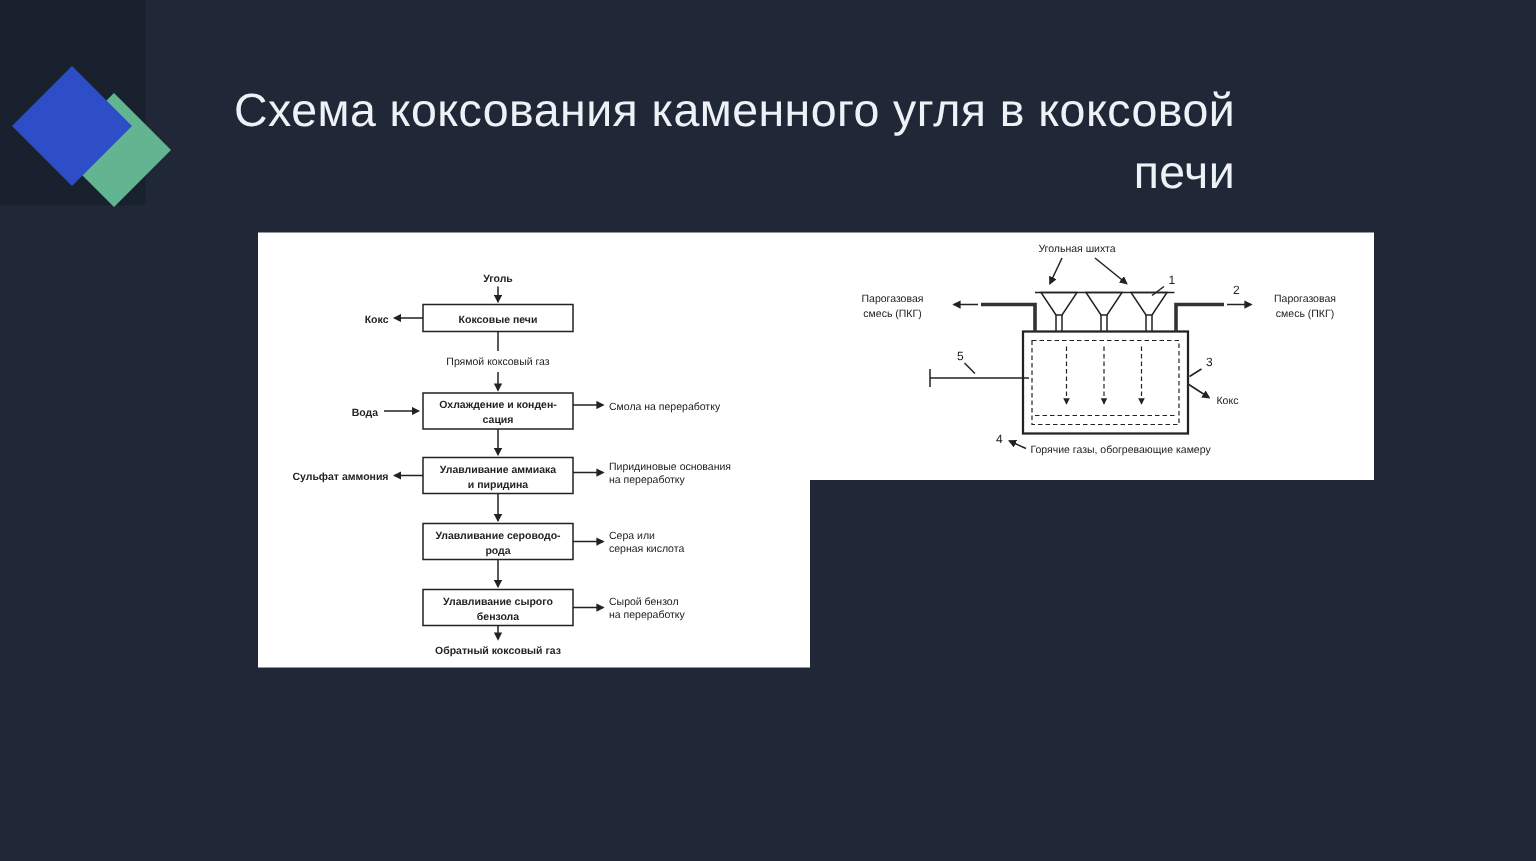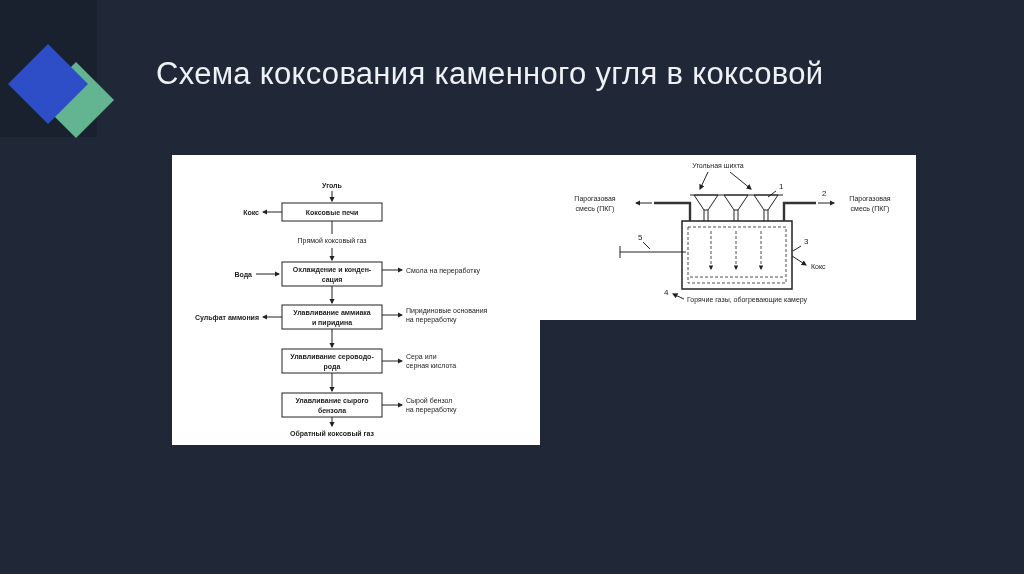--- a/index.html
+++ b/index.html
@@ -26,20 +26,21 @@
 <div class="slide">
 
   <svg class="corner-svg" width="140" height="160" viewBox="0 0 140 160">
     <rect x="0" y="0" width="97" height="137" fill="#19202e"></rect>
     <polygon points="38,100 76,62 114,100 76,138" fill="#63b591"></polygon>
     <polygon points="8,84 48,44 88,84 48,124" fill="#2d4ec6"></polygon>
   </svg>
 
   <div class="title">
     <div>Схема коксования каменного угля в коксовой</div>
+    <div>печи</div>
   </div>
 
   <div class="panel panel-left">
     <svg width="368" height="290" viewBox="0 0 368 290">
       <defs>
         <marker id="fa" viewBox="0 0 10 10" refX="8" refY="5" markerWidth="5.5" markerHeight="5.5" orient="auto">
           <path d="M0,0 L10,5 L0,10 z" fill="#222"></path>
         </marker>
       </defs>
 

